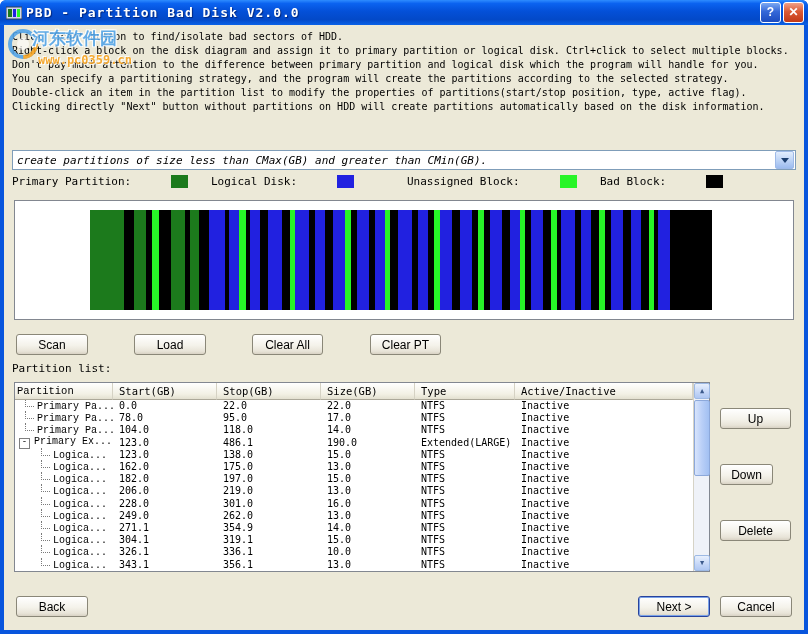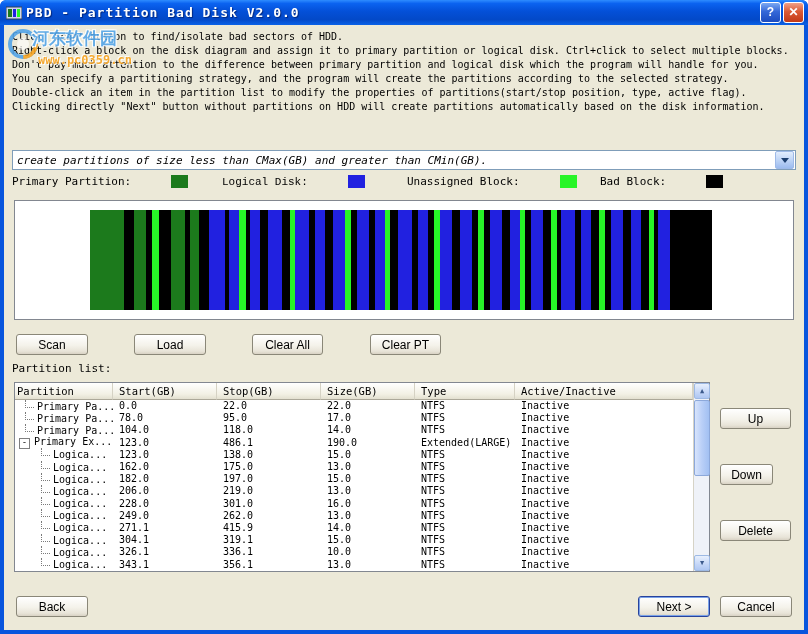--- a/index.html
+++ b/index.html
@@ -33,21 +33,21 @@
          border:1px solid #7F9DB9;box-sizing:border-box;display:flex;align-items:center;cursor:default;}
   .combo-text{flex:1;font-size:11px;padding-left:4px;white-space:nowrap;overflow:hidden;font-style:italic;}
   .combo-btn{width:17px;height:16px;margin:1px;border:1px solid #9EBAE8;border-radius:2px;
              background:linear-gradient(180deg,#E2EDFD 0%,#B8D0F5 60%,#9CBBEF 100%);
              display:flex;align-items:center;justify-content:center;}
   .combo-arrow{width:0;height:0;border-left:4px solid transparent;border-right:4px solid transparent;
                border-top:5px solid #1B3E6F;}
   
   .legend{position:absolute;left:0;top:150px;height:16px;width:100%;font-size:11px;}
   .legend-item{position:absolute;display:flex;align-items:center;gap:28px;}
-  .legend-item.li0{left:8px;}  .legend-item.li1{left:218px;font-family:Liberation Mono, monospace;}
+  .legend-item.li0{left:8px;}  .legend-item.li1{left:207px;}
   .legend-item.li2{left:403px;} .legend-item.li3{left:596px;}
   .legend-swatch{display:inline-block;width:17px;height:13px;margin-left:12px;}
   
   .diagram{position:absolute;left:10px;top:175px;width:780px;height:120px;background:#fff;
            border:1px solid #828790;box-sizing:border-box;}
   .diskbar{position:absolute;left:75px;top:9px;width:622px;height:100px;background:#000;
            display:flex;overflow:hidden;}
   .disk-block{height:100%;flex:0 0 auto;}
   
   .xp-btn{position:absolute;height:21px;width:72px;font-family:"Liberation Sans",sans-serif;font-size:12px;
@@ -64,21 +64,21 @@
   
   .ptable{position:absolute;left:10px;top:357px;width:696px;height:190px;background:#fff;
           border:1px solid #828790;box-sizing:border-box;}
   .thead{position:absolute;top:0;left:0;right:16px;height:17px;display:flex;}
   .th{box-sizing:border-box;padding:2px 0 0 6px;font-size:10.5px;white-space:nowrap;overflow:hidden;
       background:linear-gradient(180deg,#FFFFFF 0%,#F2F0E4 70%,#E3E0D0 100%);
       border-right:1px solid #D5D2C4;border-bottom:1px solid #ACA899;cursor:default;}
   .tbody{position:absolute;top:17px;left:0;right:16px;bottom:0;overflow:hidden;}
   .trow{display:flex;height:12.2px;align-items:center;font-size:10px;cursor:default;}
   .td{box-sizing:border-box;padding-left:6px;white-space:nowrap;overflow:hidden;line-height:12px;}
-  .c0{width:98px;padding-left:2px;} .c1{width:104px;} .c2{width:104px;} .c3{width:94px;}
+  .c0{width:98px;padding-left:2px;font-family:Liberation Mono, monospace;} .c1{width:104px;} .c2{width:104px;} .c3{width:94px;}
   .c4{width:100px;} .c5{flex:1;}
   .tsp{display:inline-block;height:1px;}
   .lv0{width:2px;} .lv1{width:8px;} .lv2{width:24px;}
   .branch{display:inline-block;width:8px;height:7px;border-left:1px dotted #7a7a7a;
           border-bottom:1px dotted #7a7a7a;margin-right:3px;vertical-align:2px;}
   .expander{display:inline-block;width:9px;height:9px;border:1px solid #7F7F7F;background:#fff;
             font-size:9px;line-height:7px;text-align:center;margin-right:4px;vertical-align:0px;}
   
   .vscroll{position:absolute;top:0;right:0;width:16px;height:188px;background:#EFF2F8;
            border-left:1px solid #D6D3C6;box-sizing:border-box;}
@@ -320,21 +320,21 @@
             <div class="td c0"><span class="tsp lv2"></span><span class="branch"></span><span>Logica...</span></div>
             <div class="td c1">249.0</div>
             <div class="td c2">262.0</div>
             <div class="td c3">13.0</div>
             <div class="td c4">NTFS</div>
             <div class="td c5">Inactive</div>
           </div>
           <div class="trow">
             <div class="td c0"><span class="tsp lv2"></span><span class="branch"></span><span>Logica...</span></div>
             <div class="td c1">271.1</div>
-            <div class="td c2">415.9</div>
+            <div class="td c2">354.9</div>
             <div class="td c3">14.0</div>
             <div class="td c4">NTFS</div>
             <div class="td c5">Inactive</div>
           </div>
           <div class="trow">
             <div class="td c0"><span class="tsp lv2"></span><span class="branch"></span><span>Logica...</span></div>
             <div class="td c1">304.1</div>
             <div class="td c2">319.1</div>
             <div class="td c3">15.0</div>
             <div class="td c4">NTFS</div>

